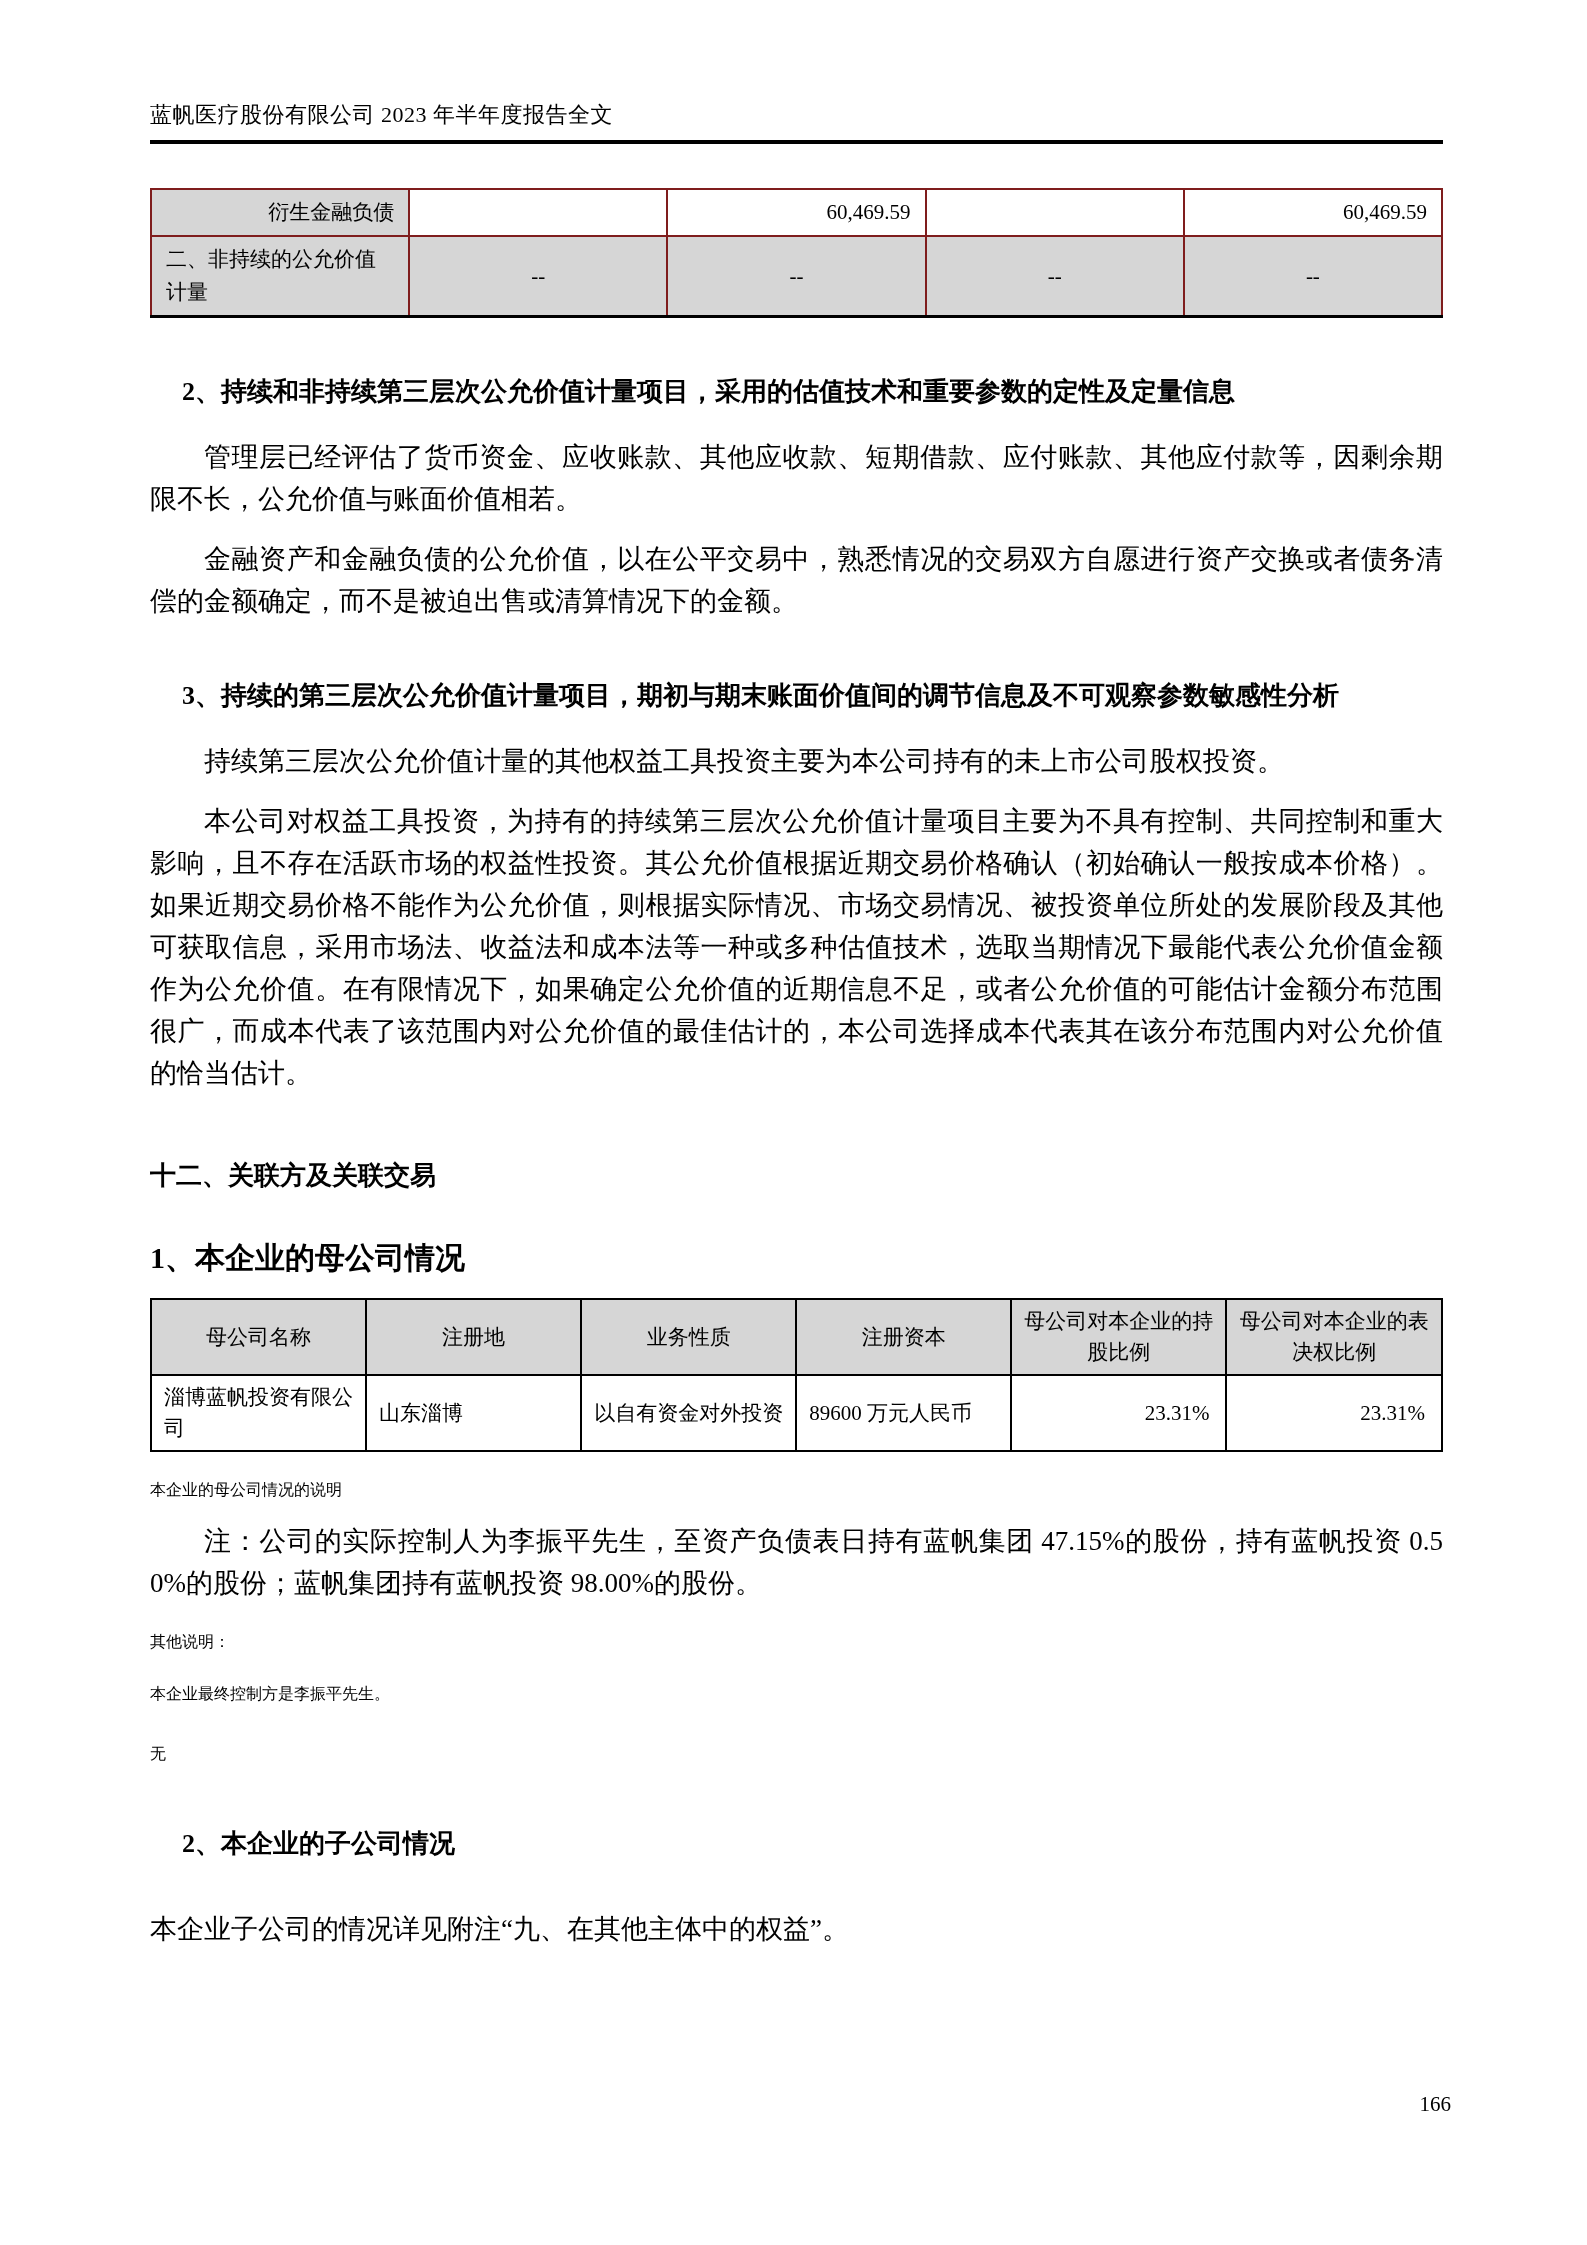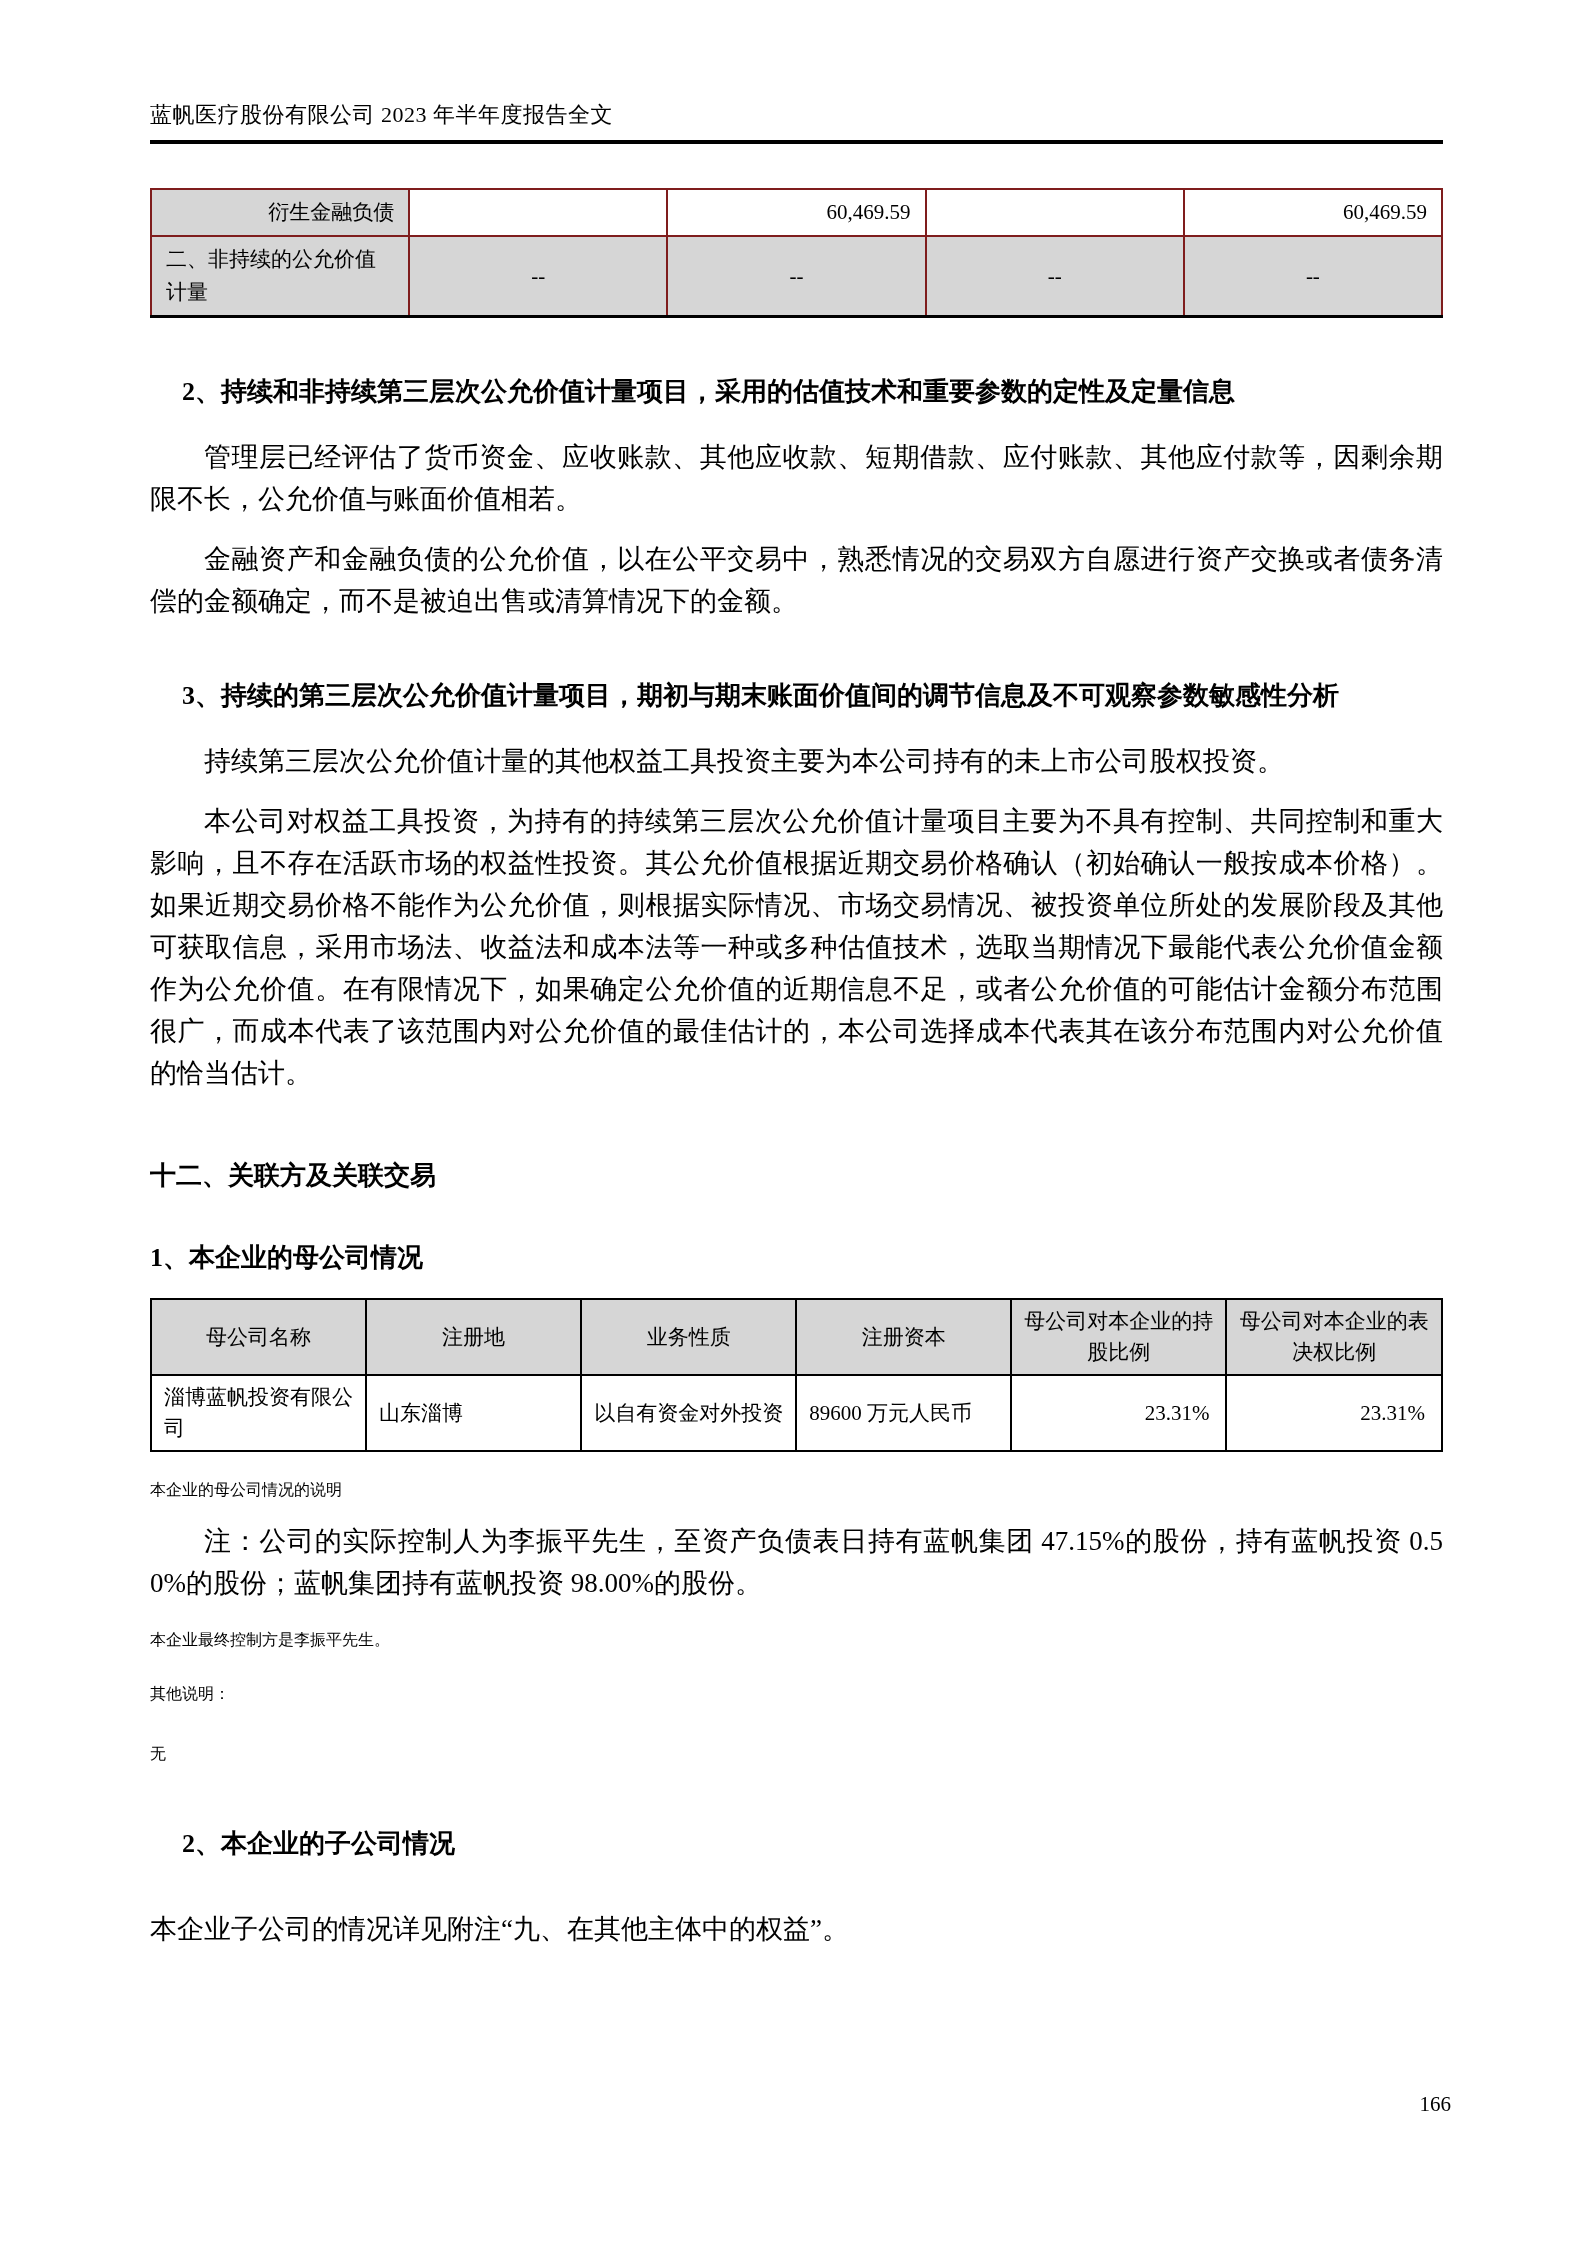--- a/index.html
+++ b/index.html
@@ -54,21 +54,21 @@
     margin-top:56px;
     margin-left:32px;
   }
   .h-major {
     font-size:26px;
     font-weight:bold;
     line-height:44px;
     margin-top:60px;
   }
   .h-sub {
-    font-size:26px;
+    font-size:30px;
     font-weight:bold;
     line-height:36px;
     margin-top:42px;
   }
   .para {
     font-size:27px;
     line-height:42px;
     text-align:justify;
     margin-top:18px;
     word-break:break-all;
@@ -185,22 +185,22 @@
         <td>以自有资金对外投资</td>
         <td>89600 万元人民币</td>
         <td class="pct">23.31%</td>
         <td class="pct">23.31%</td>
       </tr>
     </tbody>
   </table>
 
   <div class="form-line">本企业的母公司情况的说明</div>
   <p class="para indent mt-sm">注：公司的实际控制人为李振平先生，至资产负债表日持有蓝帆集团 47.15%的股份，持有蓝帆投资 0.50%的股份；蓝帆集团持有蓝帆投资 98.00%的股份。</p>
+  <div class="form-line">其他说明：</div>
   <div class="form-line mt-md">本企业最终控制方是李振平先生。</div>
-  <div class="form-line">其他说明：</div>
   <div class="form-line mt-lg">无</div>
 
   <div class="h-num">2、本企业的子公司情况</div>
   <p class="para gap-lg" style="margin-top:46px;">本企业子公司的情况详见附注“九、在其他主体中的权益”。</p>
 
   <div class="page-num">166</div>
 
 </div>
 
 </body></html>

